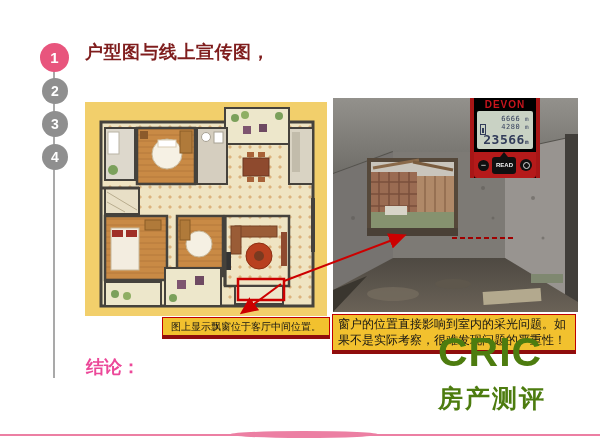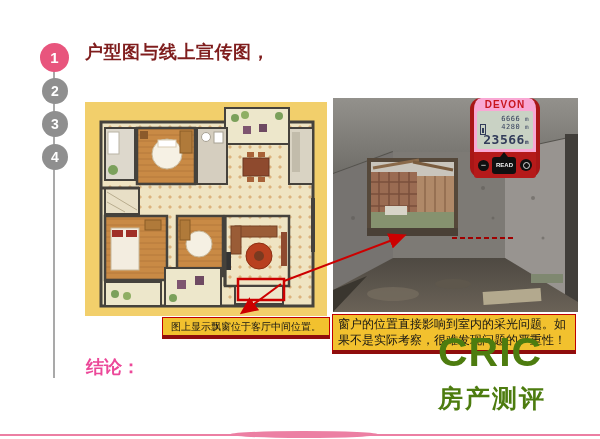--- a/index.html
+++ b/index.html
@@ -28,22 +28,22 @@
   
   .caption { position:absolute; background:#f2c12e; border:1.5px solid #c00000; border-bottom:4px solid #8f0d0d;
              color:#141414; font-size:12px; line-height:1.3; padding:2px 5px; }
   .caption-left { left:162px; top:317px; width:168px; text-align:center; white-space:nowrap; font-size:10px; }
   .caption-right { left:332px; top:314px; width:244px; }
 
   
   #annotations { position:absolute; left:0; top:0; pointer-events:none; }
 
   
-  #device { position:absolute; left:470px; top:98px; width:70px; height:80px; background:#f9a8d4;
-            border-left:4px solid #a81616; border-right:4px solid #a81616; border-radius:11px;
+  #device { position:absolute; left:470px; top:98px; width:70px; height:80px; background:#000000;
+            border-left:4px solid #a81616; border-right:4px solid #a81616; border-radius:0;
             display:flex; flex-direction:column; }
   .device-brand { text-align:center; color:#c8151d; font-weight:bold; font-size:10px; letter-spacing:1px;
                   padding-top:1px; height:13px; }
   .lcd { margin:0 3px; background:#c9d2c4; border-radius:2px; height:38px; position:relative;
          font-family:"DejaVu Sans Mono",monospace; color:#323c5a; }
   .lcd-small { position:absolute; right:4px; font-size:7px; line-height:7px; letter-spacing:0.5px; }
   .lcd-r1 { top:4px; } .lcd-r2 { top:12px; }
   .lcd-main { position:absolute; right:4px; bottom:2px; font-size:13px; font-weight:bold; letter-spacing:0.5px; }
   .lcd-unit { font-size:6px; }
   .battery { position:absolute; left:3px; top:13px; width:6px; height:11px; border:1px solid #323c5a; }

